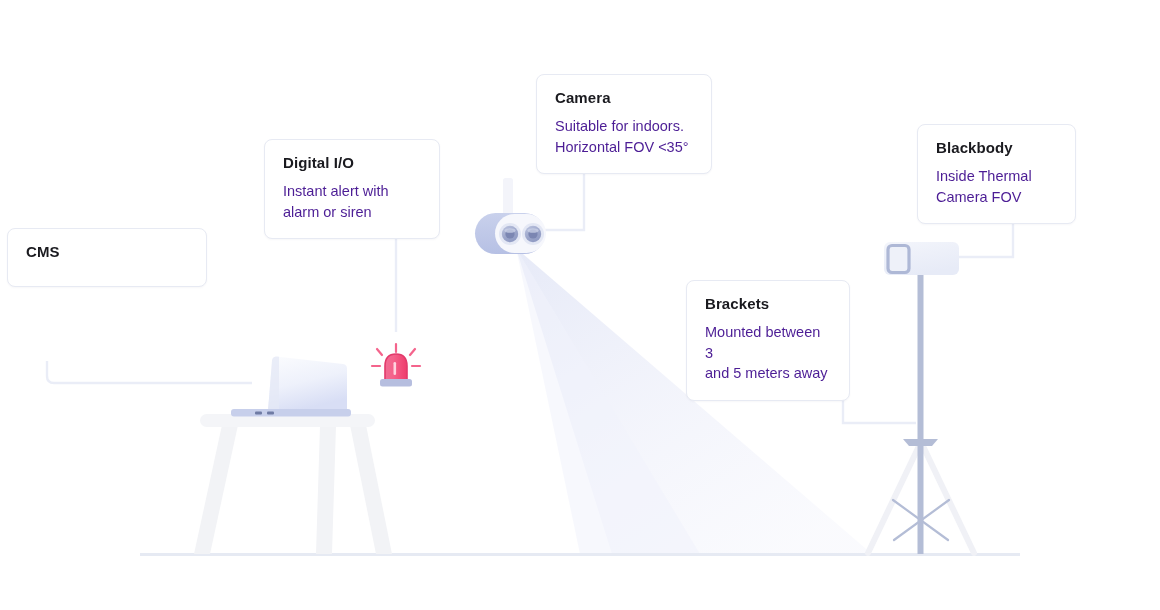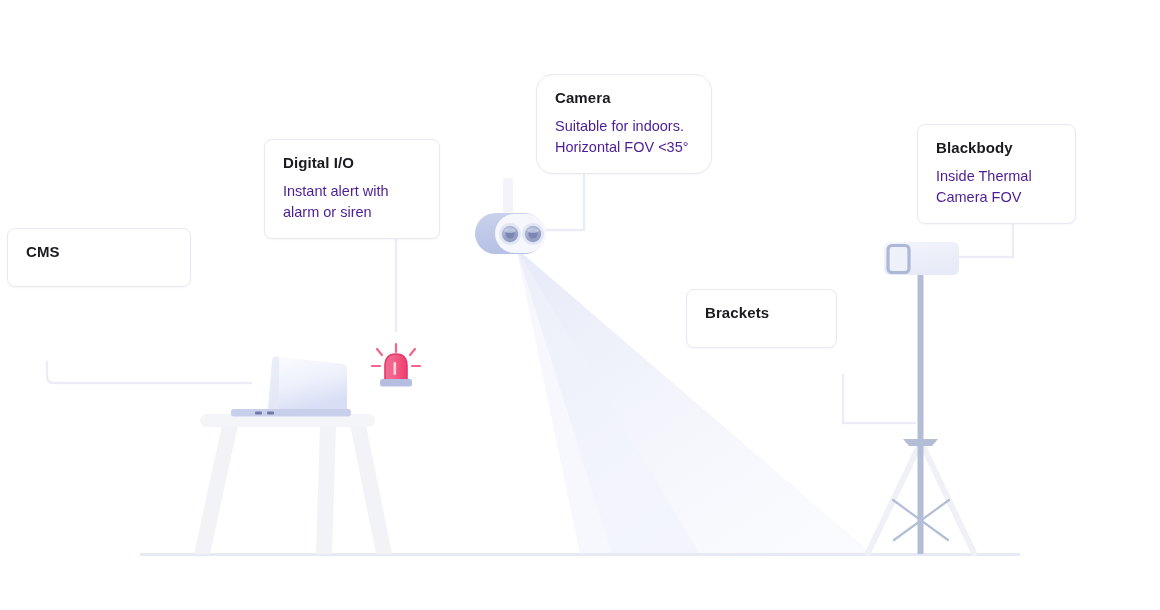--- a/index.html
+++ b/index.html
@@ -47,25 +47,25 @@
     letter-spacing: 0.1px;
   }
   .callout-body {
     font-size: 14.5px;
     color: #4c1d95;
     line-height: 1.42;
     margin: 0;
     white-space: pre-line;
   }
 
-  #card-cms      { left: 7px;   top: 228px; width: 184px; }
+  #card-cms      { left: 7px;   top: 228px; width: 200px; }
   #card-dio      { left: 264px; top: 139px; width: 176px; }
-  #card-camera   { left: 536px; top: 74px;  width: 176px; border-radius: 17px; }
+  #card-camera   { left: 536px; top: 74px;  width: 176px; }
   #card-blackbody{ left: 917px; top: 124px; width: 159px; }
-  #card-brackets { left: 686px; top: 289px; width: 151px; }
+  #card-brackets { left: 686px; top: 280px; width: 164px; }
 </style>
 </head>
 <body>
 
 <div id="stage">
 
   <svg id="scene-svg" viewBox="0 0 1160 610" xmlns="http://www.w3.org/2000/svg">
 
     <defs>
       <linearGradient id="gradLaptopScreen" x1="0" y1="0" x2="0.35" y2="1">
@@ -203,15 +203,17 @@
   </div>
 
   <div id="card-blackbody" class="callout">
     <div class="callout-title">Blackbody</div>
     <div class="callout-body">Inside Thermal
 Camera FOV</div>
   </div>
 
   <div id="card-brackets" class="callout">
     <div class="callout-title">Brackets</div>
+    <div class="callout-body">Mounted between 3
+and 5 meters away</div>
   </div>
 
 </div>
 
 </body></html>

